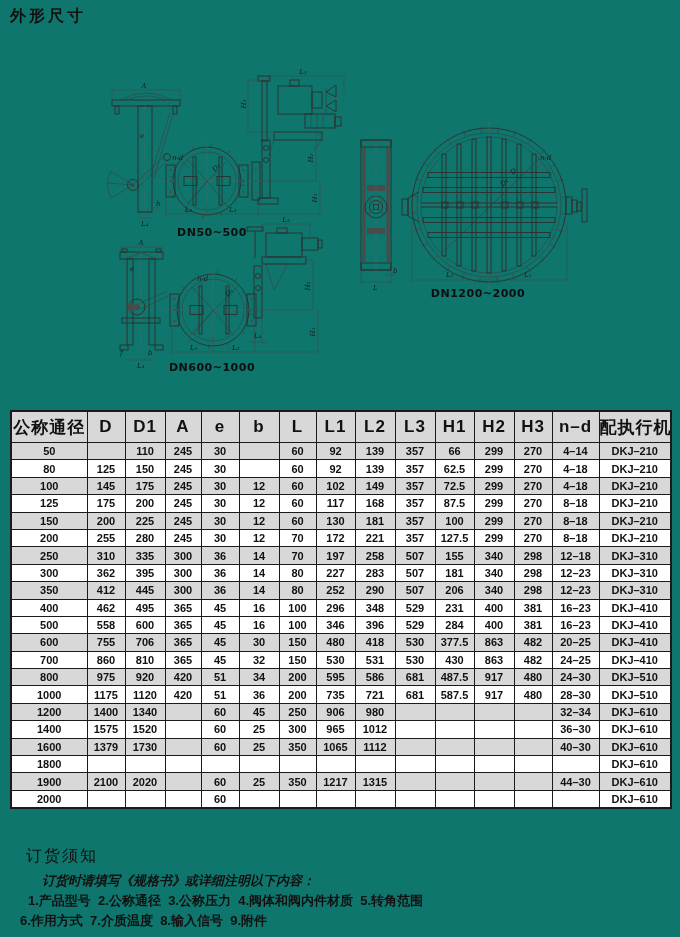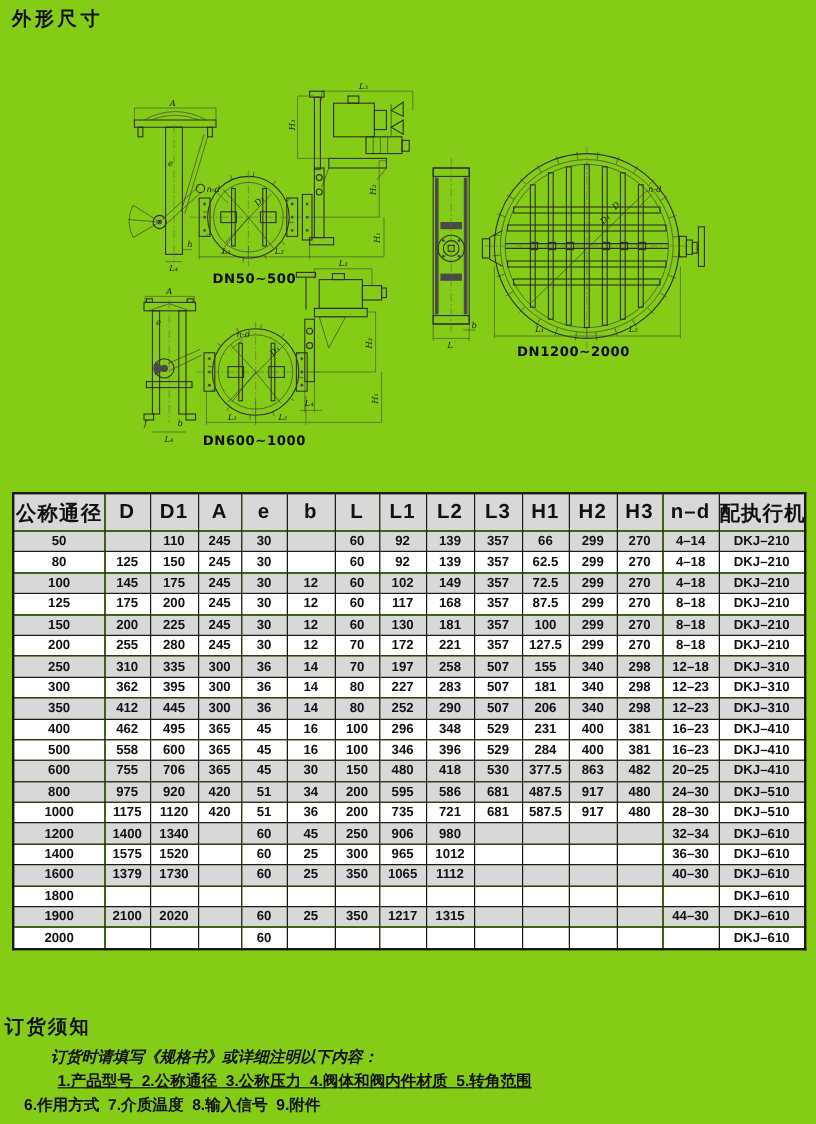--- a/index.html
+++ b/index.html
@@ -1,17 +1,17 @@
 <!DOCTYPE html>
 <html><head>
 <meta charset="utf-8">
 <style>
   html,body{margin:0;padding:0;background:#fff;width:680px;height:937px;overflow:hidden;}
   body{font-family:"Liberation Sans","DejaVu Sans",sans-serif;color:#111;position:relative;}
-  .page{position:relative;width:680px;height:937px;background:#84cc16;}
+  .page{position:relative;width:680px;height:937px;background:#0f766e;}
 
   .page-title{position:absolute;left:10px;top:6px;font-size:16px;font-weight:bold;letter-spacing:3px;}
 
   
   .drawings{position:absolute;left:0;top:0;width:680px;height:405px;}
   .ln{stroke:#2e2e2e;stroke-width:.9;fill:none;}
   .thin{stroke:#3a3a3a;stroke-width:.55;fill:none;}
   .dim{stroke:#444;stroke-width:.5;fill:none;}
   .cl{stroke:#666;stroke-width:.5;fill:none;stroke-dasharray:7 2 1.5 2;}
   .fillD{fill:#4a4a4a;stroke:none;}
@@ -22,24 +22,24 @@
   .dim-table{position:absolute;left:10px;top:410px;width:660px;border-collapse:collapse;table-layout:fixed;
              border:2px solid #1a1a1a;}
   .dim-table th,.dim-table td{border:1px solid #1a1a1a;text-align:center;vertical-align:middle;
              padding:0;overflow:hidden;white-space:nowrap;}
   .dim-table th{height:30px;font-size:17px;font-weight:bold;letter-spacing:1px;background:#d8d8d8;}
   .dim-table td{height:16.4px;font-size:11px;font-weight:bold;background:#fff;}
   .dim-table tr.shade td{background:#d8d8d8;}
 
   
   .order{position:absolute;left:0;top:846px;width:680px;}
-  .order-title{margin:0 0 4px 4px;font-size:16px;font-weight:bold;letter-spacing:2px;}
+  .order-title{margin:0 0 4px 26px;font-size:16px;font-weight:normal;letter-spacing:2px;}
   .order-line{font-size:13px;font-weight:bold;line-height:20px;white-space:pre;}
   .order-line.l1{margin-left:42px;font-style:italic;}
-  .order-line.l2{margin-left:48px;text-decoration:underline;}
+  .order-line.l2{margin-left:28px;}
   .order-line.l3{margin-left:20px;}
 </style>
 </head>
 <body>
 
 <div class="page">
 
   <div class="page-title">外形尺寸</div>
 
   <svg class="drawings" viewBox="0 0 680 405" xmlns="http://www.w3.org/2000/svg">
@@ -597,20 +597,37 @@
           <td>150</td>
           <td>480</td>
           <td>418</td>
           <td>530</td>
           <td>377.5</td>
           <td>863</td>
           <td>482</td>
           <td>20–25</td>
           <td>DKJ–410</td>
         </tr>
+        <tr>
+          <td>700</td>
+          <td>860</td>
+          <td>810</td>
+          <td>365</td>
+          <td>45</td>
+          <td>32</td>
+          <td>150</td>
+          <td>530</td>
+          <td>531</td>
+          <td>530</td>
+          <td>430</td>
+          <td>863</td>
+          <td>482</td>
+          <td>24–25</td>
+          <td>DKJ–410</td>
+        </tr>
         <tr class="shade">
           <td>800</td>
           <td>975</td>
           <td>920</td>
           <td>420</td>
           <td>51</td>
           <td>34</td>
           <td>200</td>
           <td>595</td>
           <td>586</td>

